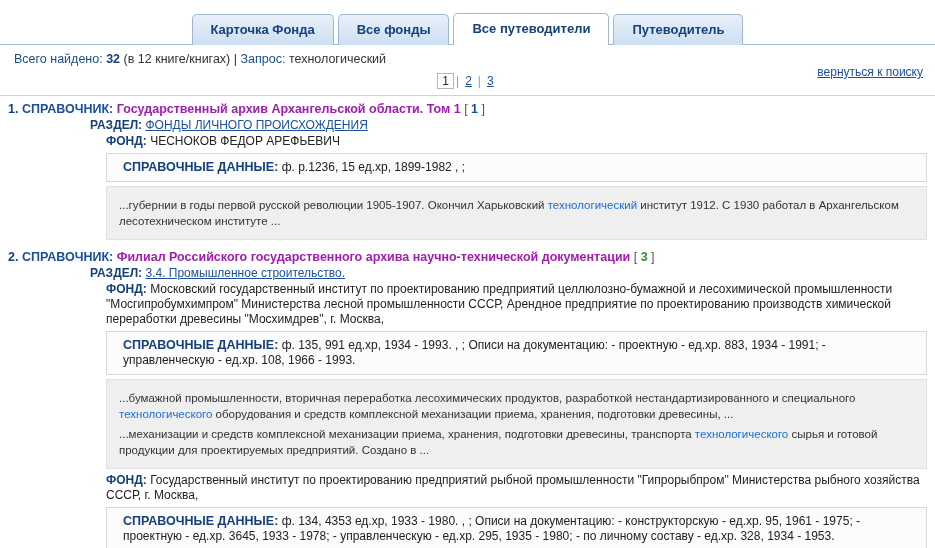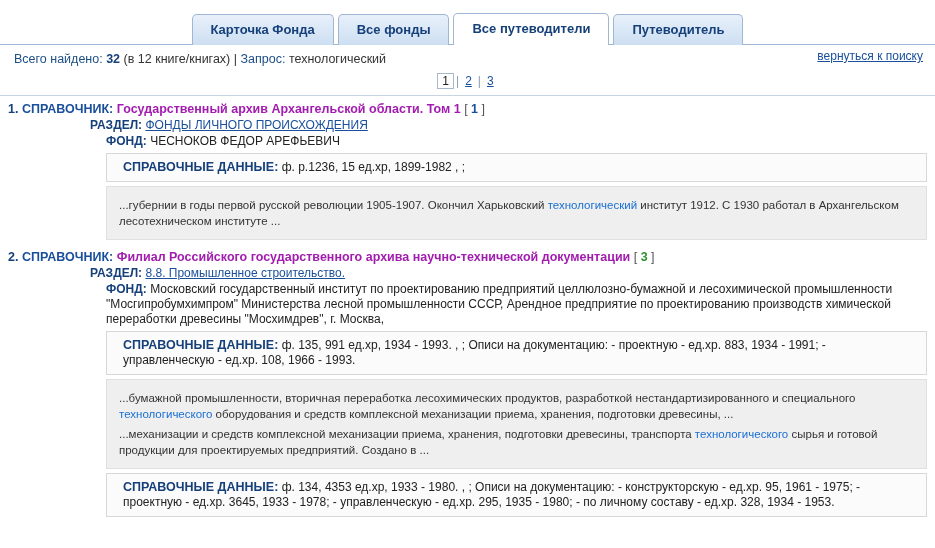--- a/index.html
+++ b/index.html
@@ -59,21 +59,21 @@
     padding: 7px 10px 3px 14px;
     font-size: 12.5px;
     color: #1c4f86;
   }
   .summary .label { color: #1c4f86; }
   .summary b { color: #16407a; }
   .summary .plain { color: #333333; }
   .backlink {
     position: absolute;
     right: 12px;
-    top: 4px;
+    top: 20px;
     color: #1a4f9c;
     text-decoration: underline;
     font-size: 12px;
     cursor: pointer;
   }
 
   
   .pager {
     text-align: center;
     padding: 4px 0 6px 0;
@@ -239,34 +239,38 @@
   <div class="result">
     <div class="res-head">
       <span class="res-num">2.</span>
       <span class="res-kind">СПРАВОЧНИК:</span>
       <span class="res-title">Филиал Российского государственного архива научно-технической документации</span>
       <span class="cnt">[ <a>3</a> ]</span>
     </div>
     <div class="block">
       <div class="razdel">
         <span class="k">РАЗДЕЛ:</span>
-        <span class="v">8.8. Промышленное строительство.</span>
+        <span class="v">3.4. Промышленное строительство.</span>
       </div>
       <div class="fond">
         <span class="k">ФОНД:</span>
         <span class="v">Московский государственный институт по проектированию предприятий целлюлозно-бумажной и лесохимической промышленности "Мосгипробумхимпром" Министерства лесной промышленности СССР, Арендное предприятие по проектированию производств химической переработки древесины "Мосхимдрев", г. Москва,</span>
       </div>
       <div class="card">
         <span class="k">СПРАВОЧНЫЕ ДАННЫЕ:</span>
         <span>ф. 135, 991 ед.хр, 1934 - 1993. , ; Описи на документацию: - проектную - ед.хр. 883, 1934 - 1991; - управленческую - ед.хр. 108, 1966 - 1993.</span>
       </div>
       <div class="snip">
         <p><span>...бумажной промышленности, вторичная переработка лесохимических продуктов, разработкой нестандартизированного и специального </span><span class="hl">технологического</span><span> оборудования и средств комплексной механизации приема, хранения, подготовки древесины, ...</span></p>
         <p><span>...механизации и средств комплексной механизации приема, хранения, подготовки древесины, транспорта </span><span class="hl">технологического</span><span> сырья и готовой продукции для проектируемых предприятий. Создано в ...</span></p>
       </div>
+      <div class="fond">
+        <span class="k">ФОНД:</span>
+        <span class="v">Государственный институт по проектированию предприятий рыбной промышленности "Гипрорыбпром" Министерства рыбного хозяйства СССР, г. Москва,</span>
+      </div>
       <div class="card cut">
         <span class="k">СПРАВОЧНЫЕ ДАННЫЕ:</span>
         <span>ф. 134, 4353 ед.хр, 1933 - 1980. , ; Описи на документацию: - конструкторскую - ед.хр. 95, 1961 - 1975; - проектную - ед.хр. 3645, 1933 - 1978; - управленческую - ед.хр. 295, 1935 - 1980; - по личному составу - ед.хр. 328, 1934 - 1953.</span>
       </div>
     </div>
   </div>
 
 </div>
 
 </body></html>

